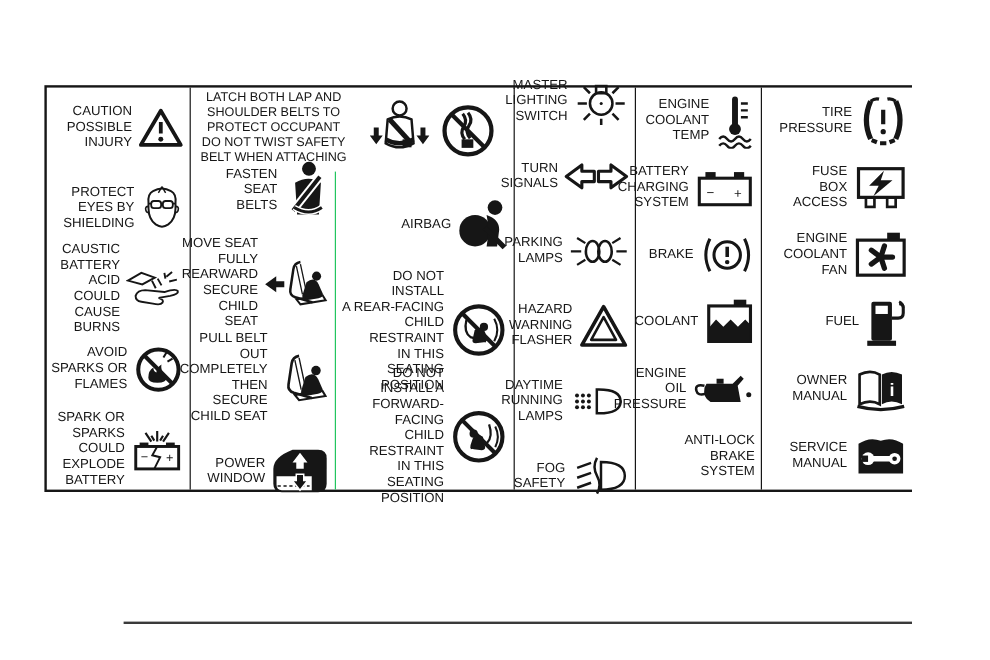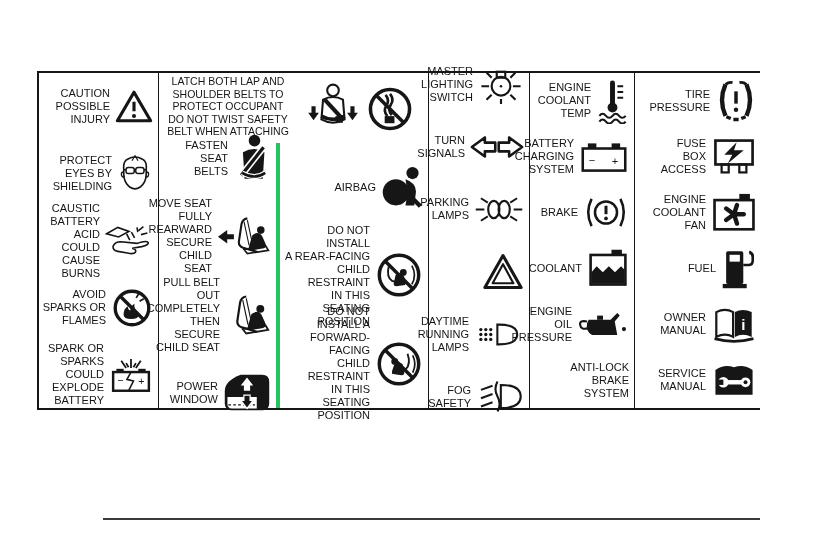--- a/index.html
+++ b/index.html
@@ -17,21 +17,21 @@
   .item { flex:1; display:flex; align-items:center; justify-content:flex-end;
           gap:5px; padding:1px 5px 1px 3px; box-sizing:border-box; min-height:0; }
   .label { white-space:pre-line; text-align:right; font-size:11px; line-height:13px; }
   .icon { flex:0 0 auto; display:flex; align-items:center; justify-content:center; }
   .icon svg { display:block; }
   .latch-cell { height:70px; flex:0 0 70px; display:flex; 
                 padding:2px 4px 0 4px; box-sizing:border-box; gap:4px; }
   .latch-label { width:130px; font-size:10.5px; line-height:12.5px; text-align:center; white-space:pre-line; }
   .latch-icons { flex:1; display:flex; align-items:center; justify-content:center; gap:8px; }
   .c23-lower { flex:1; display:flex; min-height:0; }
-  .c2 { width:121px; border-right:4px solid #22c55e;gap:48px; }
+  .c2 { width:121px; border-right:1px solid #22c55e;gap:48px; }
   .c3 { flex:1; }
   .bottom-rule { position:absolute; left:103px; top:518px; width:660px; height:2px; background:#3a3a3a; }
 </style>
 </head>
 <body>
 
 <div class="page">
   <div class="symbol-table">
 
     <div class="col c1 vdiv">
@@ -286,20 +286,23 @@
 LAMPS</div>
         <span class="icon">
           <svg viewBox="0 0 58 38" width="50" height="33">
             <ellipse cx="23" cy="19" rx="6.5" ry="10" fill="none" stroke="#161616" stroke-width="2.5"></ellipse>
             <ellipse cx="35" cy="19" rx="6.5" ry="10" fill="none" stroke="#161616" stroke-width="2.5"></ellipse>
             <path d="M2 19 h10 M46 19 h10 M8 6 l8 5 M50 6 l-8 5 M8 32 l8 -5 M50 32 l-8 -5" stroke="#161616" stroke-width="2.2" fill="none"></path>
           </svg>
         </span>
       </div>
       <div class="item">
+        <div class="label">HAZARD
+WARNING
+FLASHER</div>
         <span class="icon">
           <svg viewBox="0 0 48 44" width="42" height="38">
             <path d="M24 3 L45 40 H3 Z" fill="none" stroke="#161616" stroke-width="3.5" stroke-linejoin="round"></path>
             <path d="M24 13 L36 35 H12 Z" fill="none" stroke="#161616" stroke-width="2.5" stroke-linejoin="round"></path>
           </svg>
         </span>
       </div>
       <div class="item">
         <div class="label">DAYTIME
 RUNNING

